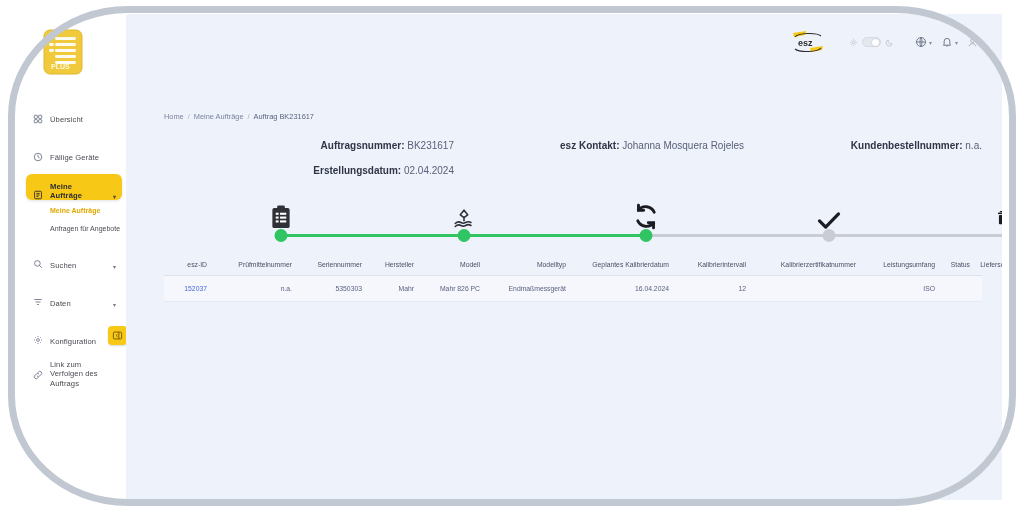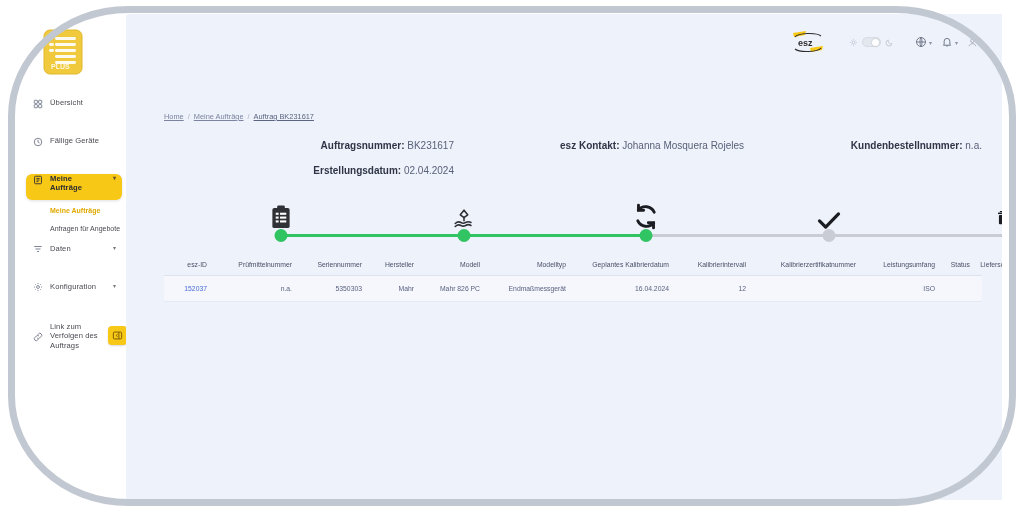--- a/index.html
+++ b/index.html
@@ -40,21 +40,21 @@
     position: absolute; left: 0; top: 0;
     width: 104px; height: 486px;
     background: #ffffff;
   }
   .brand-logo {
     position: absolute; left: 20px; top: 14px;
     width: 42px; height: 48px;
   }
   .nav { position: absolute; left: 0; top: 84px; width: 104px; }
   .nav-item {
-    display: flex; align-items: flex-start; gap: 7px;
+    display: flex; align-items: flex-end; gap: 7px;
     height: 26px; margin: 0 4px 12px 4px; padding: 0 6px;
     border-radius: 6px;
     color: #4a4a52; font-size: 7.6px; letter-spacing: .1px;
     cursor: pointer; white-space: nowrap;
   }
   .nav-item .ico { width: 11px; height: 11px; flex: 0 0 11px; display:flex; align-items:center; justify-content:center; }
   .nav-item .ico svg { width: 10px; height: 10px; display:block; }
   .nav-item.active {
     background: #f8c816; color: #2d2d30; font-weight: bold;
     box-shadow: 0 1px 3px rgba(0,0,0,.12);
@@ -108,21 +108,21 @@
   .tb-btn { display:flex; align-items:center; gap:2px; cursor:pointer; color:#6b7385; }
   .tb-btn svg { width: 12px; height: 12px; }
   .tb-btn .caret { font-size: 6px; color:#8a92a3; }
   .tb-user svg { width: 11px; height: 11px; }
 
   
   .breadcrumb {
     position: absolute; left: 38px; top: 98px;
     font-size: 7.4px; color: #7b83a0; display:flex; gap:4px;
   }
-  .breadcrumb .crumb { cursor:pointer;text-decoration:underline; }
+  .breadcrumb .crumb { cursor:pointer; }
   .breadcrumb .sep { color:#a8aec2; }
   .breadcrumb .crumb.last { color:#5b6480; cursor:default; }
 
   
   .meta {
     position: absolute; left: 38px; top: 126px; right: 20px;
     display: grid; grid-template-columns: 290px 290px 1fr;
     row-gap: 14px; font-size: 10px; color:#4a5168;
   }
   .meta .k { font-weight: bold; color:#2f3547; }
@@ -229,20 +229,30 @@
           </span>
           <span class="nav-label">Meine Aufträge</span>
           <span class="chev">▾</span>
         </div>
 
         <div class="nav-sub">
           <div class="sub-item current">Meine Aufträge</div>
           <div class="sub-item">Anfragen für Angebote</div>
         </div>
 
+        <div class="nav-item">
+          <span class="ico">
+            <svg viewBox="0 0 16 16" fill="none" stroke="#6b7385" stroke-width="1.4">
+              <circle cx="7" cy="7" r="4.5"></circle>
+                <path d="M10.4 10.4L14 14"></path>
+            </svg>
+          </span>
+          <span class="nav-label">Suchen</span>
+          <span class="chev">▾</span>
+        </div>
 
         <div class="nav-item">
           <span class="ico">
             <svg viewBox="0 0 16 16" fill="none" stroke="#6b7385" stroke-width="1.4">
               <path d="M2 4h12M4 8h8M6.5 12h3"></path>
             </svg>
           </span>
           <span class="nav-label">Daten</span>
           <span class="chev">▾</span>
         </div>

